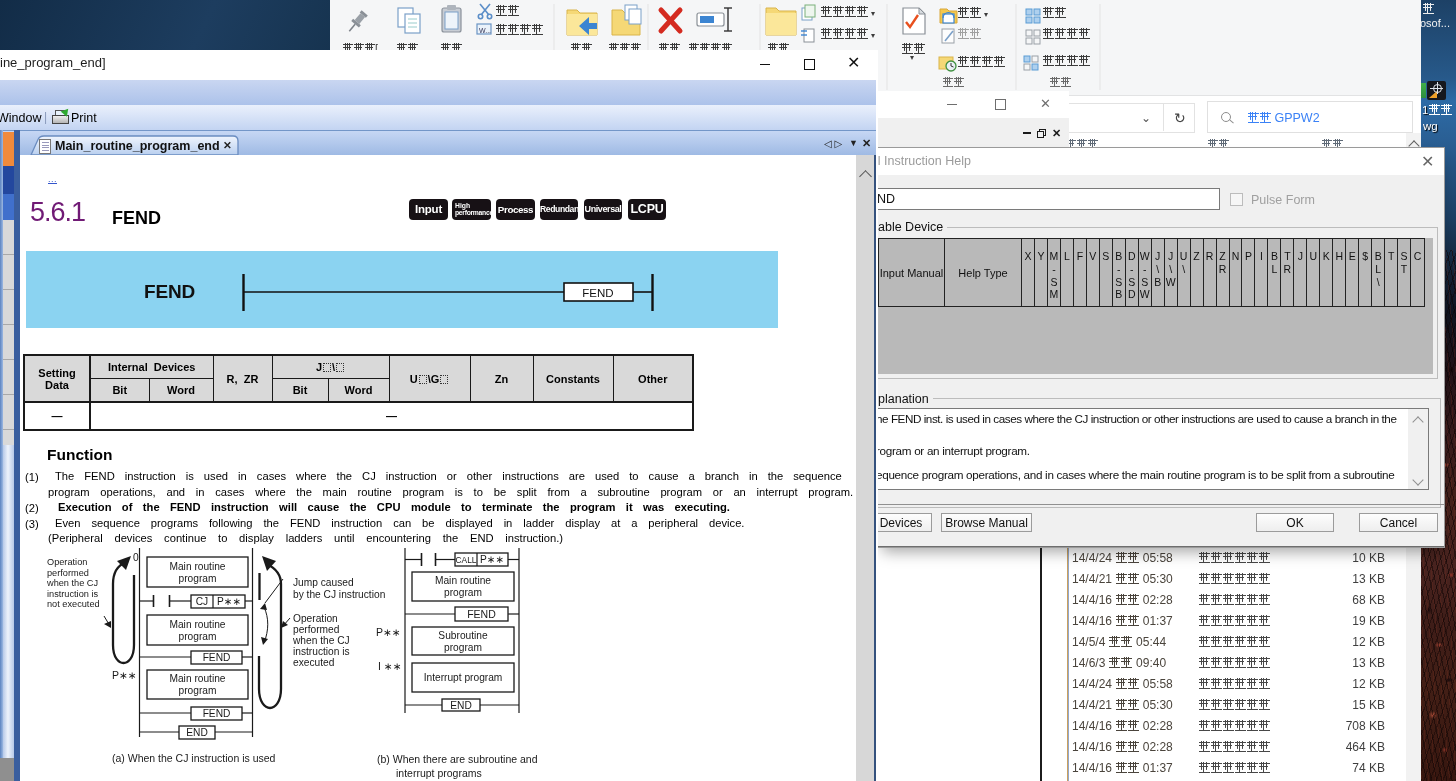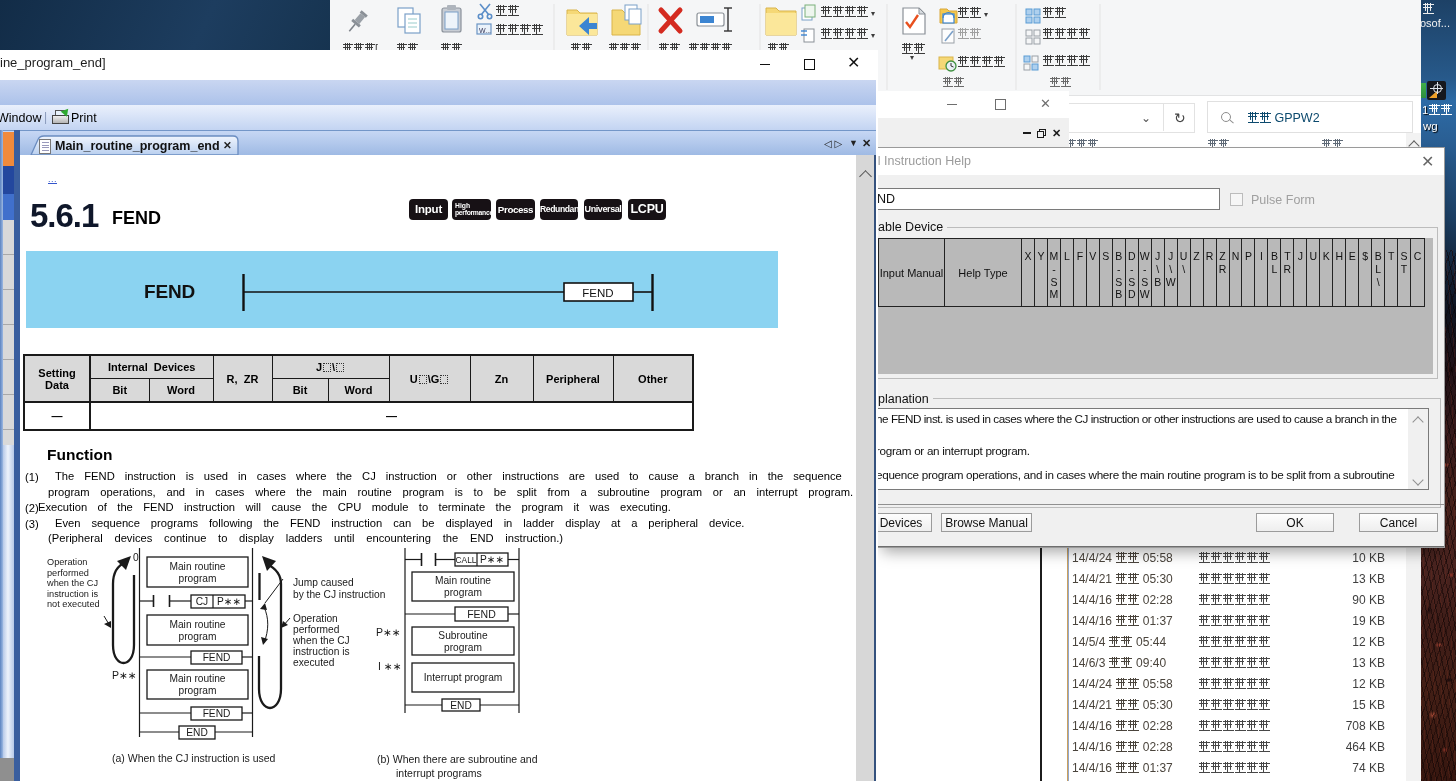--- a/index.html
+++ b/index.html
@@ -216,21 +216,21 @@
   <div class="abs" style="left:0;top:96px;width:1091px;height:37px;background:#fff;"></div>
 
   <div class="abs" style="left:600px;top:103px;width:263px;height:28px;border:1px solid #e2e2e2;background:#fff;"></div>
   <div class="abs" style="left:811px;top:111px;color:#555;font-size:12px;">⌄</div>
   <div class="abs" style="left:833px;top:103px;width:0;height:28px;border-left:1px solid #e2e2e2;"></div>
   <div class="abs" style="left:844px;top:110px;color:#444;font-size:14px;">↻</div>
 
   <div class="abs" style="left:877px;top:101px;width:204px;height:30px;border:1px solid #e0e0e0;background:#fff;"></div>
   <div class="abs" style="left:891px;top:112px;width:8px;height:8px;border:1.3px solid #8d8d8d;border-radius:50%;"></div>
   <div class="abs" style="left:899px;top:121px;width:5px;height:1.3px;background:#8d8d8d;transform:rotate(40deg);"></div>
-  <div class="abs" style="left:917px;top:111px;color:#0c4a6e;font-size:12.5px;"><span class="cj"></span><span class="cj"></span> GPPW2</div>
+  <div class="abs" style="left:917px;top:111px;color:#3b82f6;font-size:12.5px;"><span class="cj"></span><span class="cj"></span> GPPW2</div>
 
   <div class="abs" style="left:0;top:133px;width:1091px;height:18px;background:#fff;"></div>
   <div class="abs" style="left:735px;top:138px;color:#5f6a77;font-size:11.5px;"><span class="cj s10"></span><span class="cj s10"></span><span class="cj s10"></span></div>
   <div class="abs" style="left:877px;top:138px;color:#5f6a77;font-size:11.5px;"><span class="cj s10"></span><span class="cj s10"></span></div>
   <div class="abs" style="left:991px;top:138px;color:#5f6a77;font-size:11.5px;"><span class="cj s10"></span><span class="cj s10"></span></div>
 
   <div class="abs" style="left:1076px;top:133px;width:15px;height:648px;background:#f2f2f2;"></div>
   <div class="abs" style="left:1080px;top:142px;width:7px;height:7px;border-left:1.4px solid #606060;border-top:1.4px solid #606060;transform:rotate(45deg);"></div>
 
   <div id="filelist">
@@ -251,21 +251,21 @@
     <div class="rtype" style="left:868px;top:614px;"><span class="cj"></span><span class="cj"></span><span class="cj"></span><span class="cj"></span><span class="cj"></span><span class="cj"></span></div>
     <div class="rtype" style="left:868px;top:635px;"><span class="cj"></span><span class="cj"></span><span class="cj"></span><span class="cj"></span><span class="cj"></span><span class="cj"></span></div>
     <div class="rtype" style="left:868px;top:656px;"><span class="cj"></span><span class="cj"></span><span class="cj"></span><span class="cj"></span><span class="cj"></span><span class="cj"></span></div>
     <div class="rtype" style="left:868px;top:677px;"><span class="cj"></span><span class="cj"></span><span class="cj"></span><span class="cj"></span><span class="cj"></span><span class="cj"></span></div>
     <div class="rtype" style="left:868px;top:698px;"><span class="cj"></span><span class="cj"></span><span class="cj"></span><span class="cj"></span><span class="cj"></span><span class="cj"></span></div>
     <div class="rtype" style="left:868px;top:719px;"><span class="cj"></span><span class="cj"></span><span class="cj"></span><span class="cj"></span><span class="cj"></span><span class="cj"></span></div>
     <div class="rtype" style="left:868px;top:740px;"><span class="cj"></span><span class="cj"></span><span class="cj"></span><span class="cj"></span><span class="cj"></span><span class="cj"></span></div>
     <div class="rtype" style="left:868px;top:761px;"><span class="cj"></span><span class="cj"></span><span class="cj"></span><span class="cj"></span><span class="cj"></span><span class="cj"></span></div>
     <div class="rsize" style="left:995px;top:551px;">10 KB</div>
     <div class="rsize" style="left:995px;top:572px;">13 KB</div>
-    <div class="rsize" style="left:995px;top:593px;">90 KB</div>
+    <div class="rsize" style="left:995px;top:593px;">68 KB</div>
     <div class="rsize" style="left:995px;top:614px;">19 KB</div>
     <div class="rsize" style="left:995px;top:635px;">12 KB</div>
     <div class="rsize" style="left:995px;top:656px;">13 KB</div>
     <div class="rsize" style="left:995px;top:677px;">12 KB</div>
     <div class="rsize" style="left:995px;top:698px;">15 KB</div>
     <div class="rsize" style="left:995px;top:719px;">708 KB</div>
     <div class="rsize" style="left:995px;top:740px;">464 KB</div>
     <div class="rsize" style="left:995px;top:761px;">74 KB</div>
   </div>
 
@@ -411,21 +411,21 @@
     <div class="abs" style="left:3px;top:144px;width:11px;height:26px;background:#4070cc;"></div>
     <div class="abs" style="left:3px;top:170px;width:11px;height:225px;background:repeating-linear-gradient(#d9d9d9 0,#d9d9d9 34px,#a9a9a9 34px,#a9a9a9 35px);"></div>
     <div class="abs" style="left:3px;top:395px;width:11px;height:313px;background:linear-gradient(90deg,#b7c9e8,#eef3fb 45%,#b7c9e8);"></div>
     <div class="abs" style="left:0;top:708px;width:14px;height:23px;background:#8f8f8f;"></div>
     <div class="abs" style="left:14px;top:80px;width:6px;height:651px;background:#3a5e9e;"></div>
   </div>
   <div id="doccontent">
 
     <div class="abs" style="left:48px;top:126px;color:#3355cc;font-size:9px;border-bottom:1px solid #3355cc;line-height:7px;letter-spacing:0.5px;">...</div>
 
-    <div class="abs" style="left:30px;top:147px;color:#0f172a;font-size:33px;font-weight:bold;letter-spacing:-1px;">5.6.1</div>
+    <div class="abs" style="left:30px;top:147px;color:#701a75;font-size:27px;font-weight:normal;letter-spacing:-1px;">5.6.1</div>
     <div class="abs" style="left:112px;top:158px;color:#000;font-size:18px;font-weight:bold;">FEND</div>
 
     <div class="abs" style="left:409px;top:149px;width:39px;height:21px;background:#171115;border-radius:4px;color:#fff;font-weight:bold;font-size:11.5px;text-align:center;line-height:21px;letter-spacing:-0.2px;">Input</div>
     <div class="abs" style="left:452px;top:149px;width:39px;height:21px;background:#171115;border-radius:4px;color:#fff;font-weight:bold;font-size:6.8px;line-height:6.8px;padding-top:0;">
       <div style="margin:4px 0 0 3px;">High</div>
           <div style="margin:0.5px 0 0 3px;letter-spacing:-0.3px;">performance</div>
         </div>
     <div class="abs" style="left:496px;top:149px;width:39px;height:21px;background:#171115;border-radius:4px;color:#fff;font-weight:bold;font-size:9.8px;text-align:center;line-height:21px;letter-spacing:-0.4px;">Process</div>
     <div class="abs" style="left:540px;top:149px;width:38px;height:21px;background:#171115;border-radius:4px;color:#fff;font-weight:bold;font-size:8.6px;text-align:center;line-height:21px;letter-spacing:-0.4px;">Redundant</div>
     <div class="abs" style="left:584px;top:149px;width:38px;height:21px;background:#171115;border-radius:4px;color:#fff;font-weight:bold;font-size:9px;text-align:center;line-height:21px;letter-spacing:-0.4px;">Universal</div>
@@ -458,21 +458,21 @@
             <col style="width:80px">
           </colgroup>
       <tbody>
             <tr style="height:23px;">
         <td rowspan="2" style="border:2px solid #1a1a1a;background:#d9d9d9;line-height:12px;">Setting<br>Data</td>
         <td colspan="2" style="border:1px solid #1a1a1a;border-top:2px solid #1a1a1a;background:#d9d9d9;">Internal&nbsp;&nbsp;Devices</td>
         <td rowspan="2" style="border:1px solid #1a1a1a;border-top:2px solid #1a1a1a;background:#d9d9d9;">R,&nbsp;&nbsp;ZR</td>
         <td colspan="2" style="border:1px solid #1a1a1a;border-top:2px solid #1a1a1a;background:#d9d9d9;">J<span class="jbx"></span>\<span class="jbx"></span></td>
         <td rowspan="2" style="border:1px solid #1a1a1a;border-top:2px solid #1a1a1a;background:#d9d9d9;">U<span class="jbx"></span>\G<span class="jbx"></span></td>
         <td rowspan="2" style="border:1px solid #1a1a1a;border-top:2px solid #1a1a1a;background:#d9d9d9;">Zn</td>
-        <td rowspan="2" style="border:1px solid #1a1a1a;border-top:2px solid #1a1a1a;background:#d9d9d9;">Peripheral</td>
+        <td rowspan="2" style="border:1px solid #1a1a1a;border-top:2px solid #1a1a1a;background:#d9d9d9;">Constants</td>
         <td rowspan="2" style="border:2px solid #1a1a1a;border-left:1px solid #1a1a1a;background:#d9d9d9;">Other</td>
       </tr>
       <tr style="height:24px;">
         <td style="border:1px solid #1a1a1a;background:#d9d9d9;">Bit</td>
         <td style="border:1px solid #1a1a1a;background:#d9d9d9;">Word</td>
         <td style="border:1px solid #1a1a1a;background:#d9d9d9;">Bit</td>
         <td style="border:1px solid #1a1a1a;background:#d9d9d9;">Word</td>
       </tr>
       <tr style="height:28px;background:#fff;">
         <td style="border:2px solid #1a1a1a;">—</td>
@@ -480,21 +480,21 @@
       </tr>
     </tbody>
         </table>
 
     <div class="abs" style="left:47px;top:396px;color:#000;font-size:15.5px;font-weight:bold;">Function</div>
     <div id="functext" style="position:absolute;left:0;top:0;width:876px;height:731px;font-size:11.2px;color:#000;">
       <div class="abs" style="left:25px;top:421px;">(1)</div>
       <div class="abs" style="left:55px;top:420px;white-space:nowrap;word-spacing:6.9px;">The FEND instruction is used in cases where the CJ instruction or other instructions are used to cause a branch in the sequence</div>
       <div class="abs" style="left:48px;top:436px;white-space:nowrap;word-spacing:7.6px;">program operations, and in cases where the main routine program is to be split from a subroutine program or an interrupt program.</div>
       <div class="abs" style="left:25px;top:452px;">(2)</div>
-      <div class="abs" style="left:38px;top:451px;white-space:nowrap;word-spacing:7.3px;">Execution of the FEND instruction will cause the CPU module to terminate the program it was executing.</div>
+      <div class="abs" style="left:58px;top:451px;white-space:nowrap;word-spacing:7.3px;font-weight:bold;">Execution of the FEND instruction will cause the CPU module to terminate the program it was executing.</div>
       <div class="abs" style="left:25px;top:468px;">(3)</div>
       <div class="abs" style="left:48px;top:482px;white-space:nowrap;word-spacing:8.6px;">(Peripheral devices continue to display ladders until encountering the END instruction.)</div>
       <div class="abs" style="left:55px;top:467px;white-space:nowrap;word-spacing:7.8px;">Even sequence programs following the FEND instruction can be displayed in ladder display at a peripheral device.</div>
     </div>
 
     <svg class="abs" style="left:0;top:0;" width="876" height="731" viewBox="0 0 876 731" font-family="Liberation Sans">
       <g stroke="#1a1a1a" fill="none" stroke-width="1.2">
         <line x1="139.5" y1="498" x2="139.5" y2="687"></line>
         <line x1="252.5" y1="498" x2="252.5" y2="687"></line>
         <rect x="147" y="507" width="101" height="30" stroke-width="1.3"></rect>

